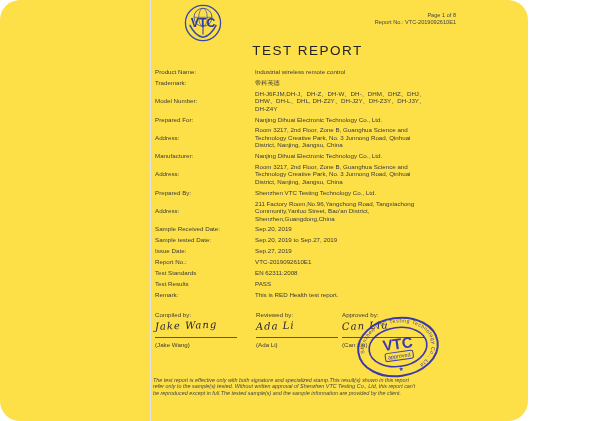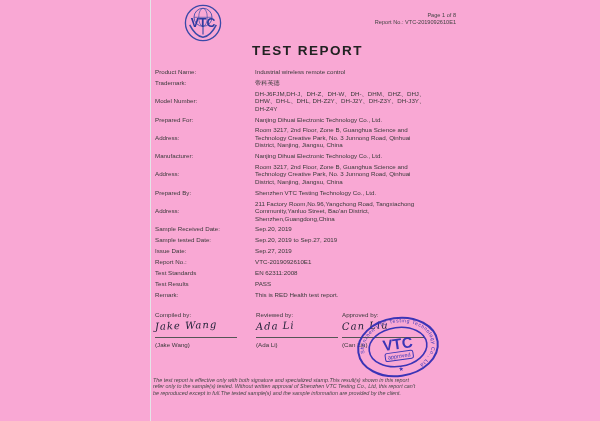--- a/index.html
+++ b/index.html
@@ -1,30 +1,31 @@
 <!DOCTYPE html>
 <html><head>
 <meta charset="utf-8">
 <style>
   html,body{margin:0;padding:0;background:#ffffff;}
   .page{
-    position:relative;width:600px;height:421px;background:#f9a8d4;
+    position:relative;width:528px;height:421px;background:#fde047;
     font-family:"Liberation Sans","DejaVu Sans",sans-serif;color:#333;
     overflow:hidden;
+    border-radius:20px;
   }
   .page-edge{position:absolute;left:150px;top:0;width:1px;height:421px;background:#e4e4e8;}
   
   .logo{position:absolute;left:184px;top:4px;width:38px;height:38px;}
   .header-meta{
     position:absolute;left:300px;top:12px;width:156px;text-align:right;
     font-size:5.6px;line-height:7px;color:#444;
   }
   .title{
     position:absolute;left:150px;top:43px;width:315px;text-align:center;
-    font-size:13.5px;font-weight:bold;color:#222;letter-spacing:1.5px;
+    font-size:13.5px;font-weight:normal;color:#222;letter-spacing:1.5px;
   }
   
   .info-table{position:absolute;left:155px;top:68px;width:306px;}
   .row{display:flex;align-items:center;margin-bottom:3.5px;}
   .row .lbl{width:100px;flex:0 0 100px;font-size:6.2px;line-height:7.4px;color:#3a3a3a;}
   .row .val{flex:1;font-size:6.2px;line-height:7.4px;color:#3a3a3a;white-space:pre-line;}
   
   .sig-block{position:absolute;left:155px;top:311px;width:306px;height:40px;}
   .sig-col{position:absolute;top:0;width:82px;}
   .sig-col.c1{left:0;}

